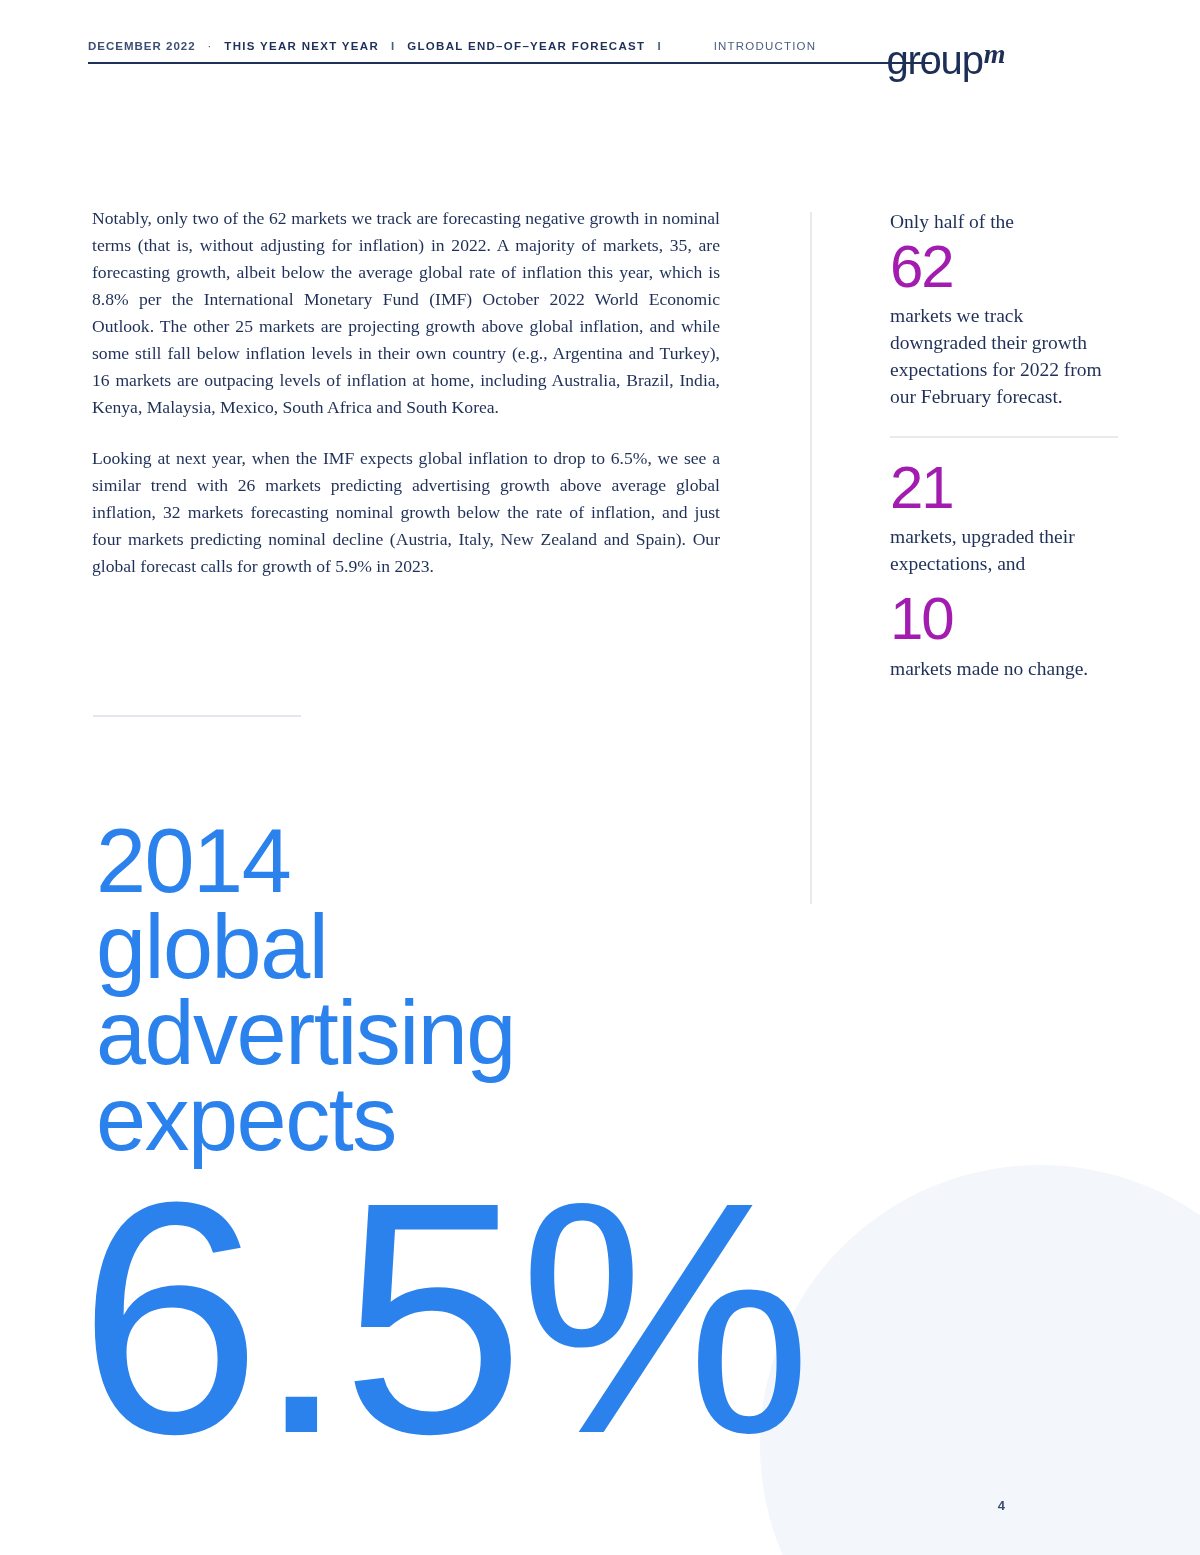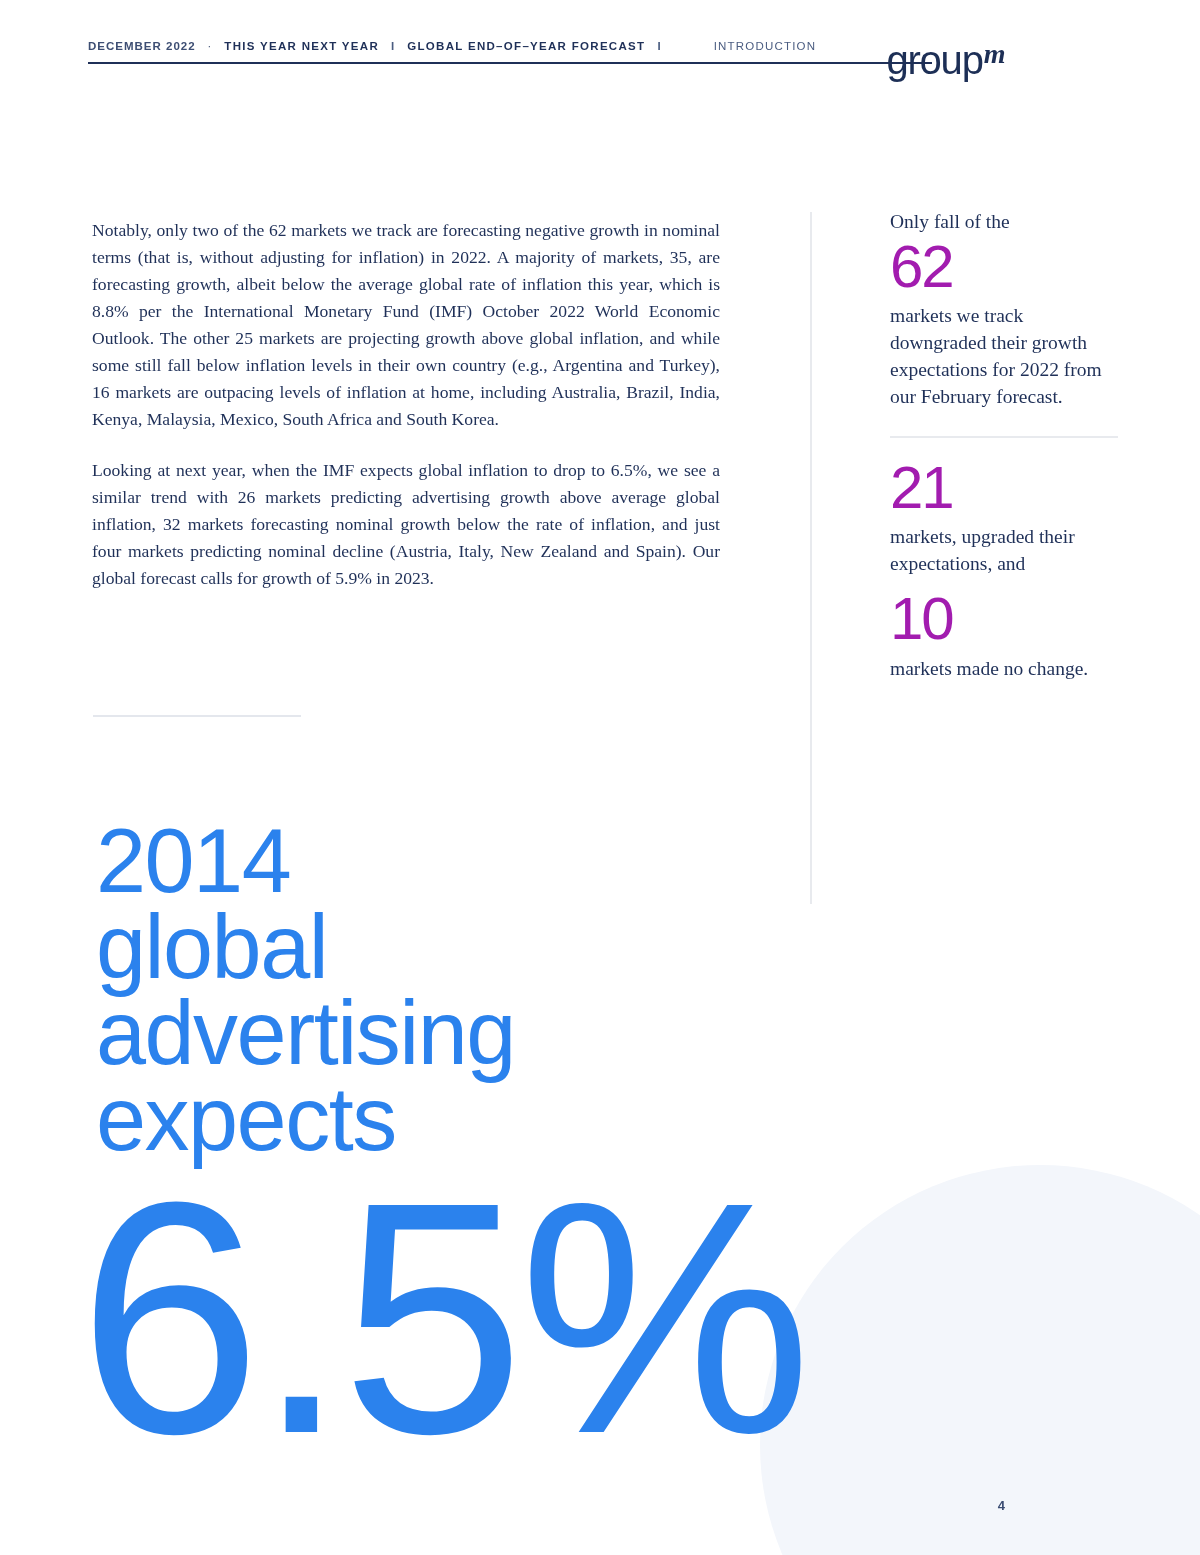--- a/index.html
+++ b/index.html
@@ -110,21 +110,21 @@
   }
 
   
   .body-col {
     position: absolute;
     left: 92px;
     top: 205px;
     width: 628px;
   }
   .body-col p {
-    margin: 12px 0 24px 0;
+    margin: 0 0 24px 0;
     font-family: "Liberation Serif", serif;
     font-size: 17.6px;
     line-height: 27px;
     color: #1f3058;
     text-align: justify;
     hyphens: none;
   }
   .body-col p:last-child {
     margin-bottom: 0;
   }
@@ -260,21 +260,21 @@
     <p>Looking at next year, when the IMF expects global inflation to drop to 6.5%, we see a similar trend with 26 markets predicting advertising growth above average global inflation, 32 markets forecasting nominal growth below the rate of inflation, and just four markets predicting nominal decline (Austria, Italy, New Zealand and Spain). Our global forecast calls for growth of 5.9% in 2023.</p>
   </div>
 
   <div class="short-rule"></div>
 
   <div class="v-divider"></div>
 
   <div class="stats-col">
 
     <div class="stat-block">
-      <p class="stat-lead">Only fall of the</p>
+      <p class="stat-lead">Only half of the</p>
       <div class="stat-number">62</div>
       <p class="stat-desc">markets we track downgraded their growth expectations for 2022 from our February forecast.</p>
     </div>
 
     <div class="stat-rule"></div>
 
     <div class="stat-block stat-block-2">
       <div class="stat-number">21</div>
       <p class="stat-desc">markets, upgraded their expectations, and</p>
     </div>

